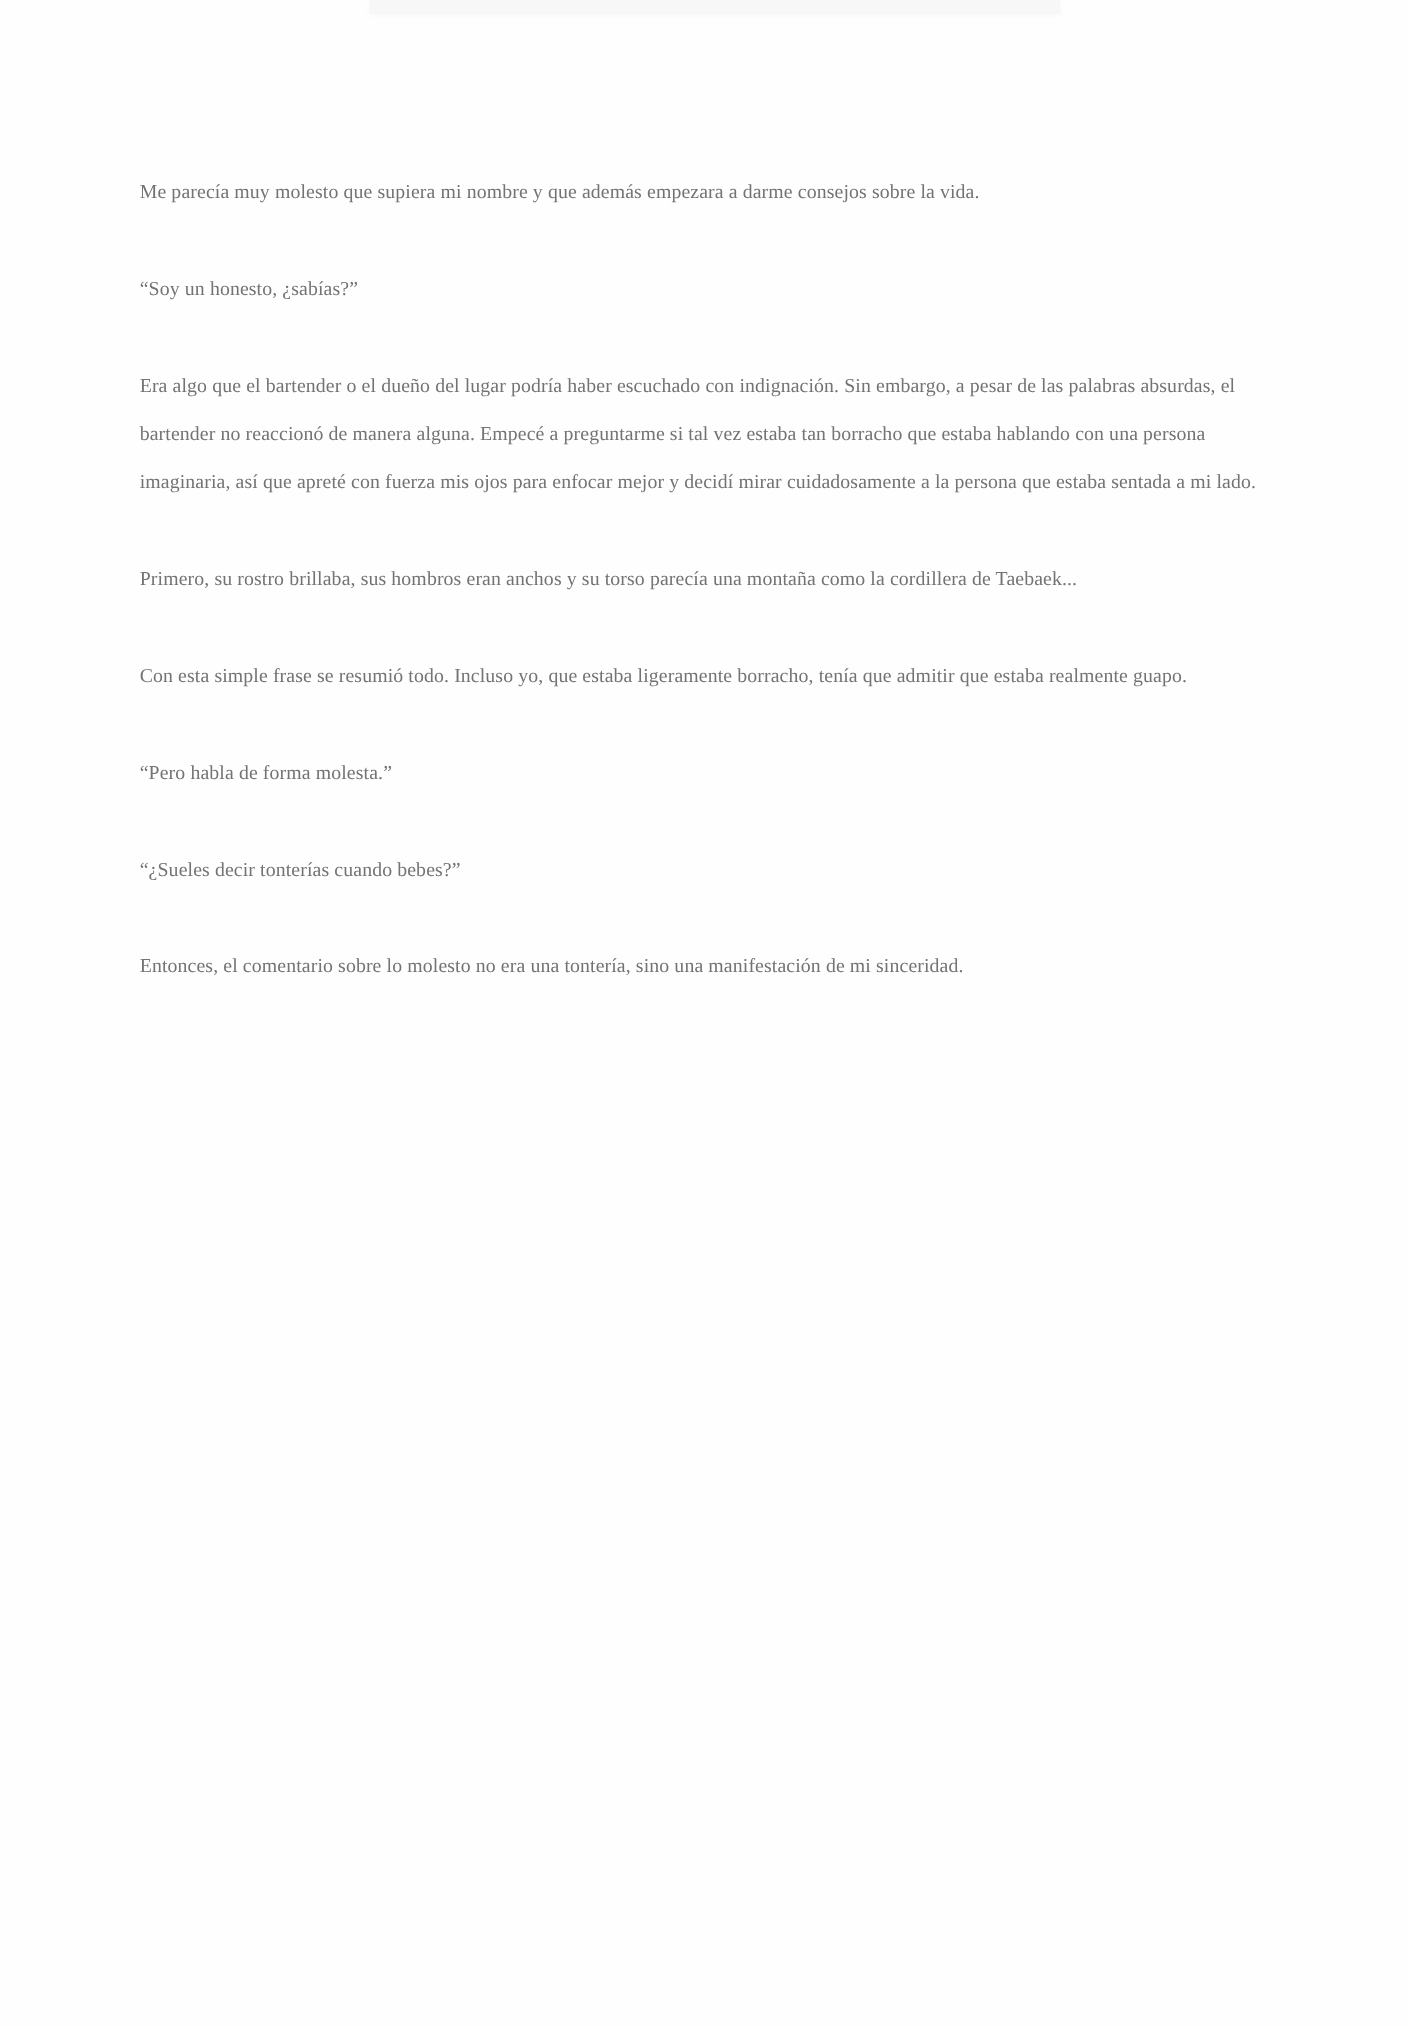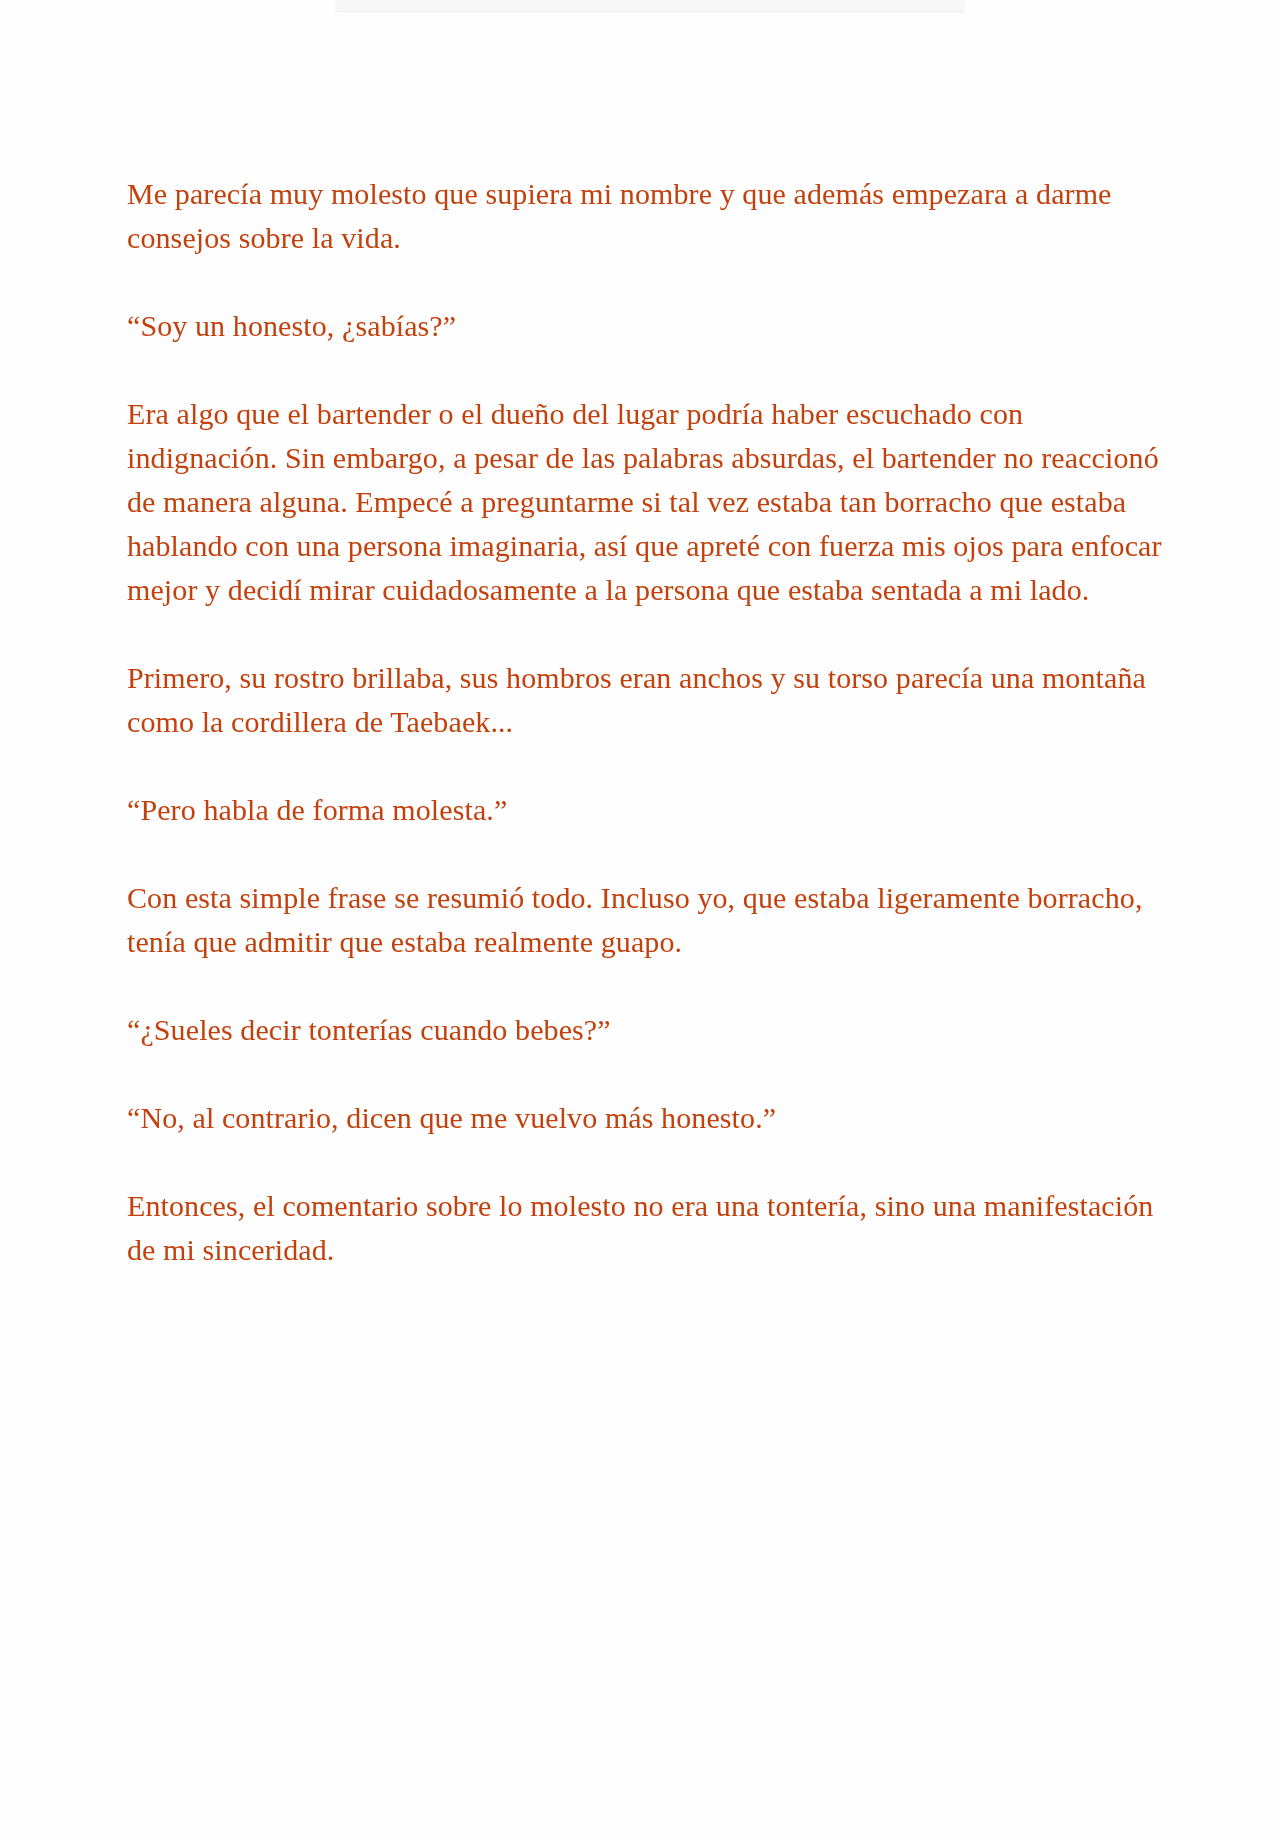--- a/index.html
+++ b/index.html
@@ -18,42 +18,41 @@
     top: 0;
     left: 336px;
     width: 628px;
     height: 11px;
     background: #f7f7f7;
     border-bottom: 1px solid #f3f3f3;
     box-shadow: 0 2px 6px rgba(0,0,0,0.03);
   }
   .page {
     position: absolute;
-    top: 172px;
+    top: 152px;
     left: 127px;
     width: 1050px;
     font-family: "Liberation Serif", "DejaVu Serif", serif;
-    font-size: 30px;
+    font-size: 18px;
     line-height: 44px;
-    color: #c2410c;
+    color: #737373;
     letter-spacing: 0.1px;
   }
   .para {
     margin: 0 0 44px 0;
     padding: 0;
   }
 </style>
 </head>
 <body>
 
 <div class="top-bar"></div>
 
 <div class="page">
   <p class="para">Me parecía muy molesto que supiera mi nombre y que además empezara a darme consejos sobre la vida.</p>
   <p class="para">“Soy un honesto, ¿sabías?”</p>
   <p class="para">Era algo que el bartender o el dueño del lugar podría haber escuchado con indignación. Sin embargo, a pesar de las palabras absurdas, el bartender no reaccionó de manera alguna. Empecé a preguntarme si tal vez estaba tan borracho que estaba hablando con una persona imaginaria, así que apreté con fuerza mis ojos para enfocar mejor y decidí mirar cuidadosamente a la persona que estaba sentada a mi lado.</p>
   <p class="para">Primero, su rostro brillaba, sus hombros eran anchos y su torso parecía una montaña como la cordillera de Taebaek...</p>
+  <p class="para">Con esta simple frase se resumió todo. Incluso yo, que estaba ligeramente borracho, tenía que admitir que estaba realmente guapo.</p>
   <p class="para">“Pero habla de forma molesta.”</p>
-  <p class="para">Con esta simple frase se resumió todo. Incluso yo, que estaba ligeramente borracho, tenía que admitir que estaba realmente guapo.</p>
   <p class="para">“¿Sueles decir tonterías cuando bebes?”</p>
-  <p class="para">“No, al contrario, dicen que me vuelvo más honesto.”</p>
   <p class="para">Entonces, el comentario sobre lo molesto no era una tontería, sino una manifestación de mi sinceridad.</p>
 </div>
 
 </body></html>

